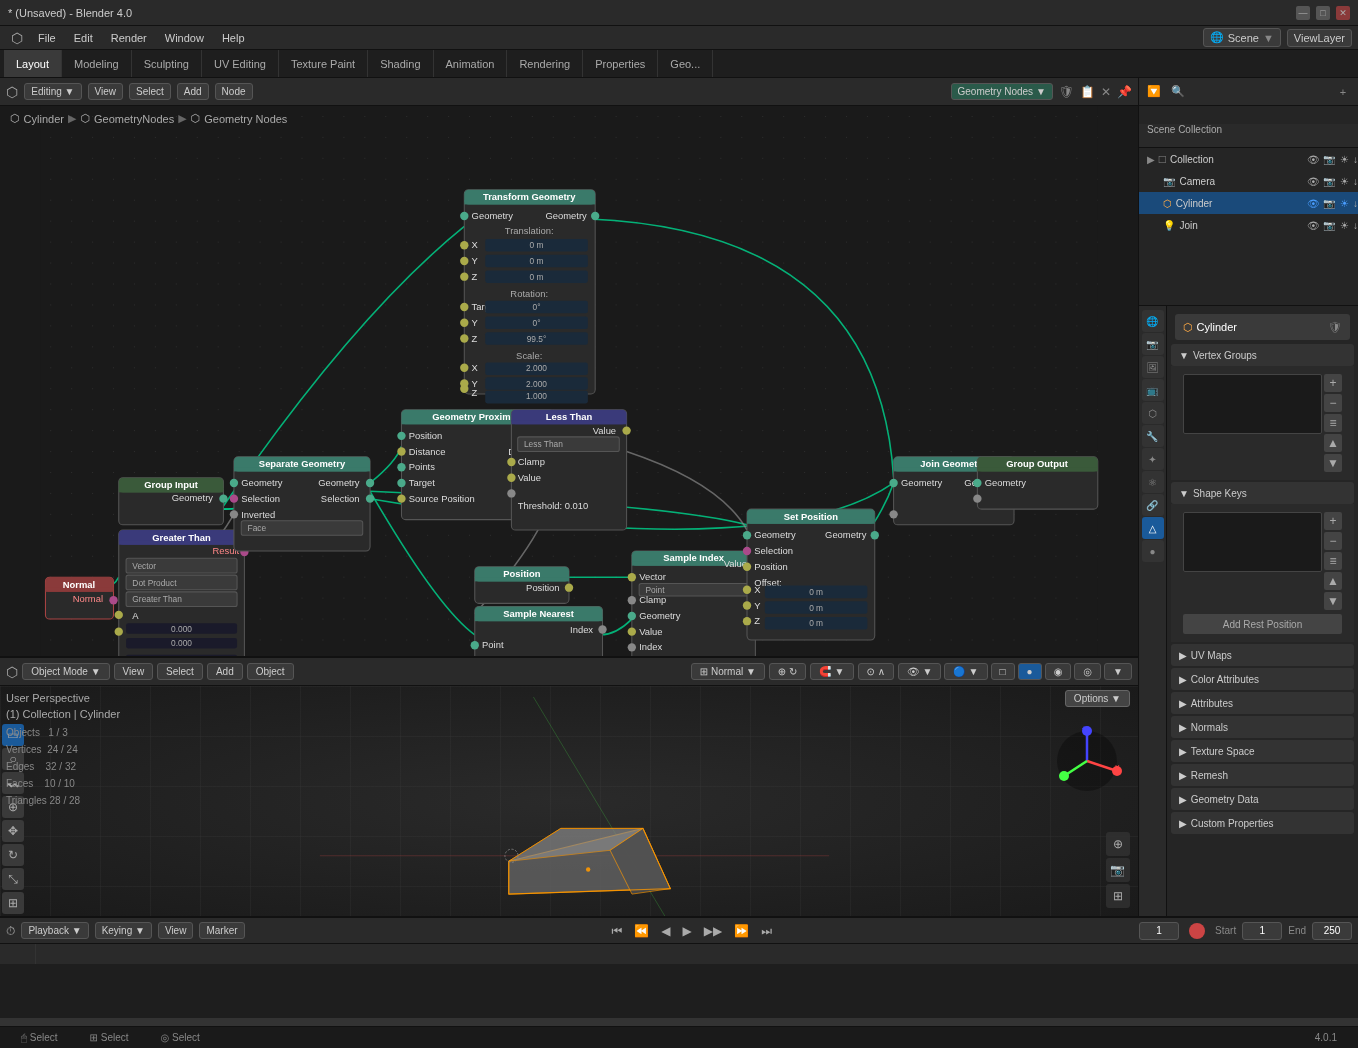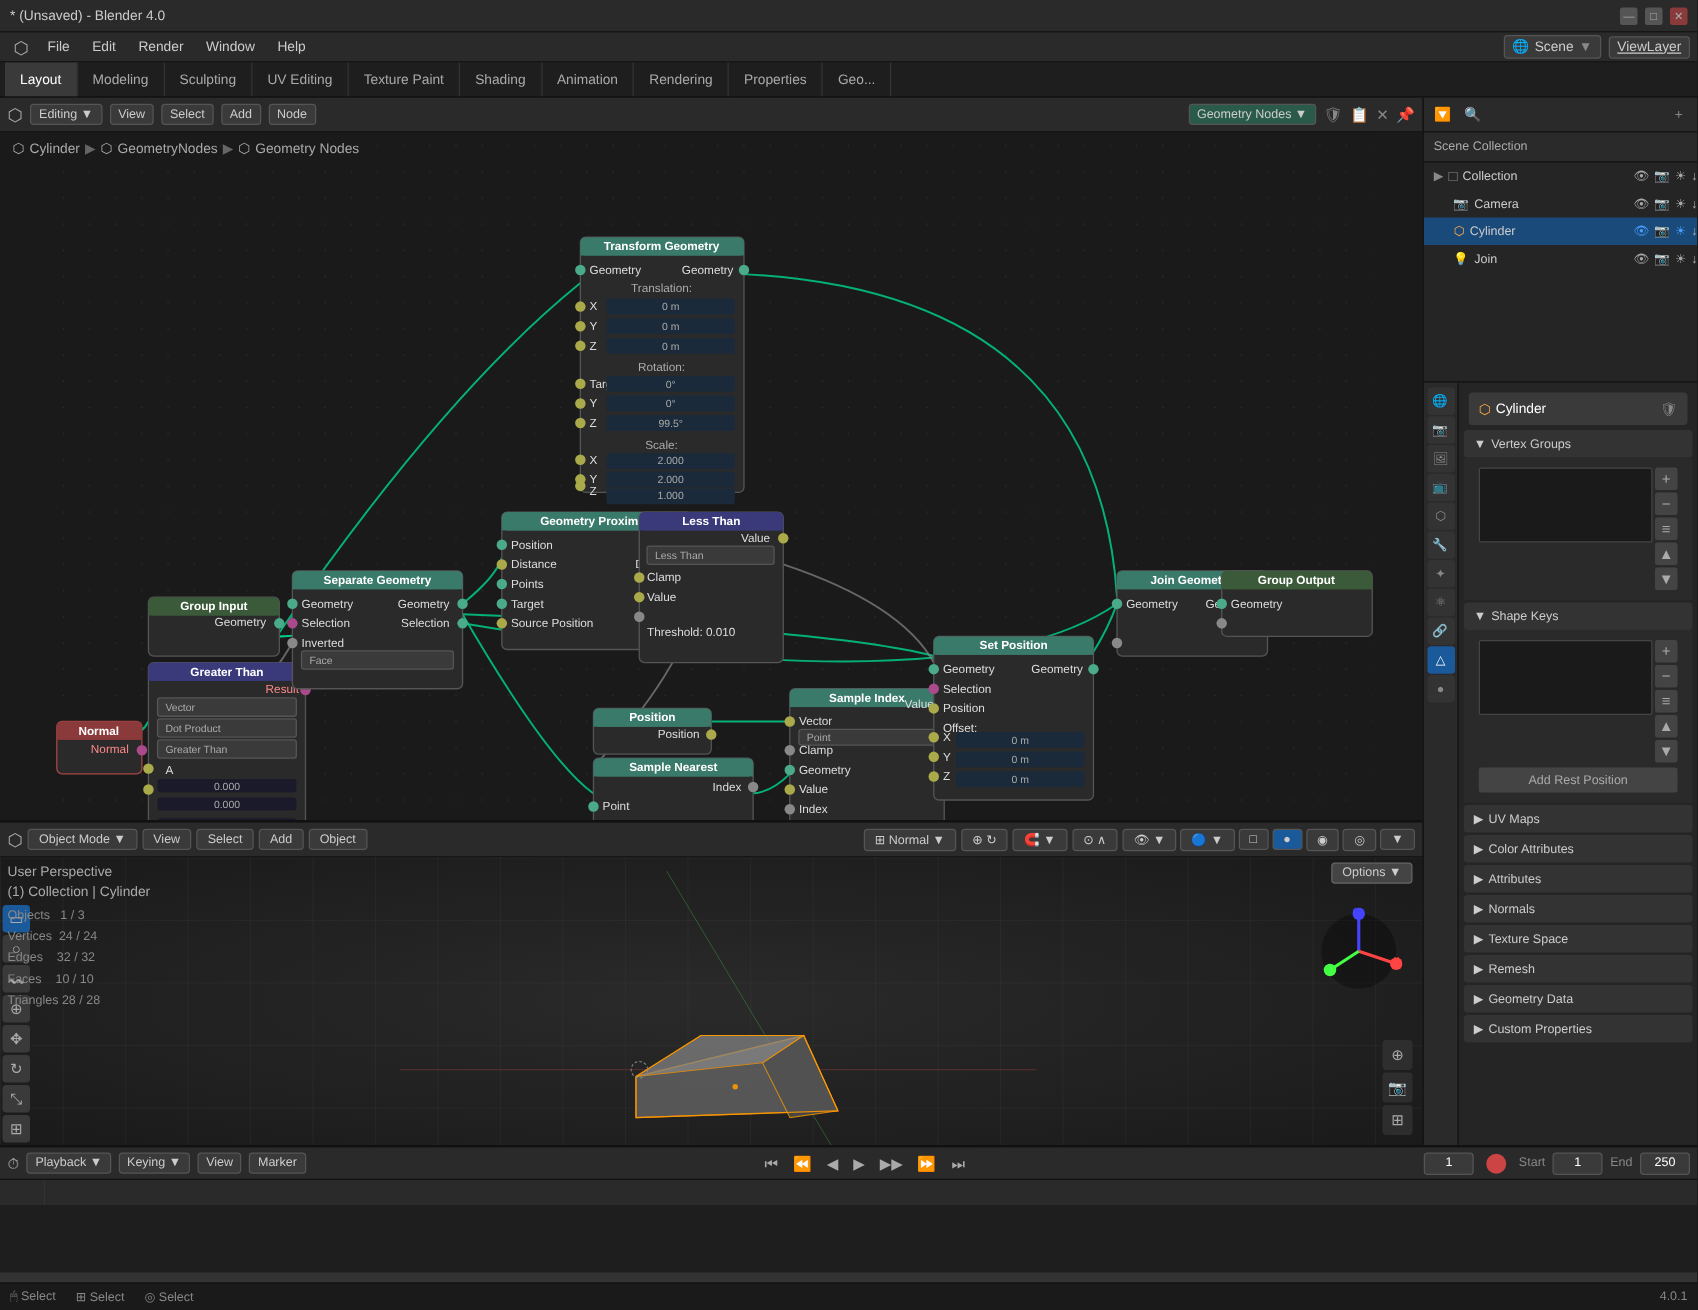--- a/index.html
+++ b/index.html
@@ -223,25 +223,26 @@
     #outliner {
       height: 200px;
       border-bottom: 1px solid #111;
       overflow: hidden;
     }
 
     #outliner-header {
       height: 24px;
       background: #2a2a2a;
       display: flex;
-      align-items: center;
+      align-items: flex-start;
       padding: 0 8px;
       font-size: 10px;
       color: #aaa;
       border-bottom: 1px solid #111;
+      margin-top: 18px;
     }
 
     .outliner-item {
       height: 22px;
       display: flex;
       align-items: center;
       padding-left: 8px;
       gap: 4px;
       cursor: pointer;
       font-size: 10px;
@@ -421,22 +422,22 @@
       bottom: 0;
       width: 2px;
       background: #4a9eff;
     }
 
     #status-bar {
       height: 22px;
       background: #1a1a1a;
       display: flex;
       align-items: center;
-      padding: 0 8px;
-      gap: 16px;
+      padding: 0 21px;
+      gap: 32px;
       border-top: 1px solid #111;
     }
 
     .status-item {
       color: #888;
       font-size: 10px;
     }
     .node-text {
       fill: #ddd;
       font-size: 9px;
@@ -628,21 +629,21 @@
   <div class="menu-item">Render</div>
   <div class="menu-item">Window</div>
   <div class="menu-item">Help</div>
   <div style="flex:1;"></div>
 
   <div style="display:flex;align-items:center;gap:4px;background:#3a3a3a;border:1px solid #555;border-radius:3px;padding:2px 6px;cursor:pointer;">
     <span>🌐</span>
     <span>Scene</span>
     <span style="color:#888;">▼</span>
   </div>
-  <div style="display:flex;align-items:center;gap:4px;background:#3a3a3a;border:1px solid #555;border-radius:3px;padding:2px 6px;cursor:pointer;margin-left:4px;text-decoration:underline;">
+  <div style="display:flex;align-items:center;gap:4px;background:#3a3a3a;border:1px solid #555;border-radius:3px;padding:2px 6px;cursor:pointer;margin-left:4px;">
     <span>ViewLayer</span>
   </div>
 </div>
 
 <div id="workspace-tabs">
   <div class="ws-tab active">Layout</div>
   <div class="ws-tab">Modeling</div>
   <div class="ws-tab">Sculpting</div>
   <div class="ws-tab">UV Editing</div>
   <div class="ws-tab">Texture Paint</div>

